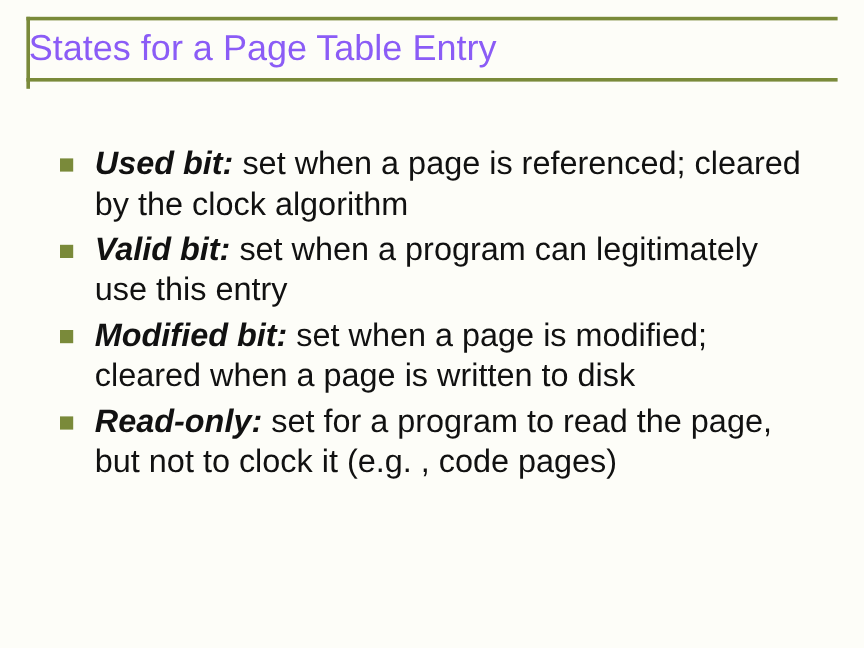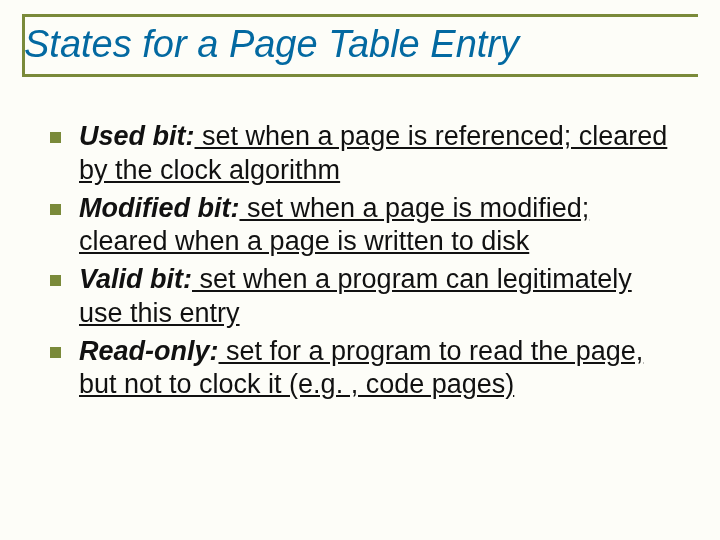--- a/index.html
+++ b/index.html
@@ -34,25 +34,24 @@
   .title-rule-left {
     position: absolute;
     top: 0;
     left: 0;
     width: 3px;
     height: 60px;
     background: #7a8a3a;
   }
   .title-text {
     margin: 10px 0 0 2px;
-    font-size: 38px;
-    color: #0369a1;
+    font-size: 30px;
+    color: #8b5cf6;
     font-weight: normal;
     line-height: 1.1;
-    font-style: italic;
   }
   .title-rule-bottom {
     margin-top: 8px;
     height: 3px;
     background: #7a8a3a;
     width: 100%;
   }
   .body {
     position: absolute;
     left: 50px;
@@ -77,21 +76,20 @@
     color: #111;
     line-height: 1.25;
   }
   .term {
     font-style: italic;
     font-weight: bold;
     text-align: right;
   }
   .desc {
     font-style: normal;
-    text-decoration: underline;
   }
 </style>
 </head>
 <body>
 
 <div class="slide">
 
   <div class="title-wrap">
     <div class="title-rule-top"></div>
     <div class="title-rule-left"></div>
@@ -104,28 +102,28 @@
     <div class="item">
       <div class="bullet"></div>
       <div class="text">
         <span class="term">Used bit:</span><span class="desc">  set when a page is referenced; cleared by the clock algorithm</span>
       </div>
     </div>
 
     <div class="item">
       <div class="bullet"></div>
       <div class="text">
-        <span class="term">Modified bit:</span><span class="desc">  set when a page is modified; cleared when a page is written to disk</span>
+        <span class="term">Valid bit:</span><span class="desc">  set when a program can legitimately use this entry</span>
       </div>
     </div>
 
     <div class="item">
       <div class="bullet"></div>
       <div class="text">
-        <span class="term">Valid bit:</span><span class="desc">  set when a program can legitimately use this entry</span>
+        <span class="term">Modified bit:</span><span class="desc">  set when a page is modified; cleared when a page is written to disk</span>
       </div>
     </div>
 
     <div class="item">
       <div class="bullet"></div>
       <div class="text">
         <span class="term">Read-only:</span><span class="desc">  set for a program to read the page, but not to clock it (e.g. , code pages)</span>
       </div>
     </div>
 

